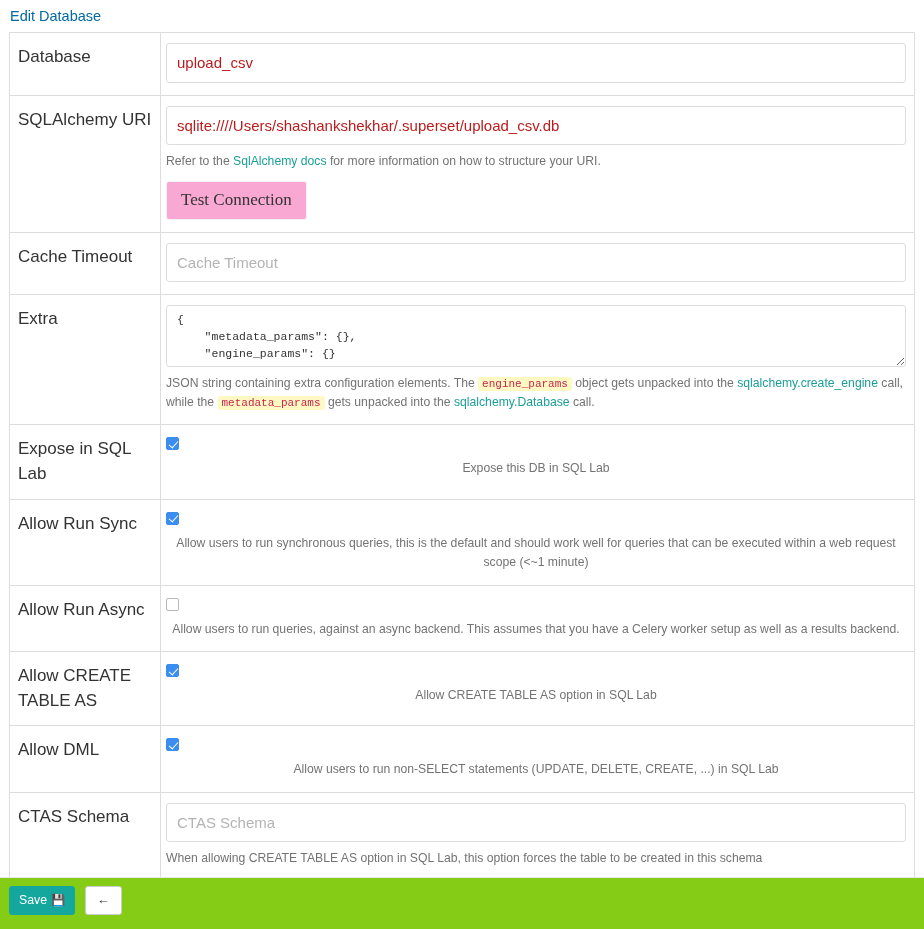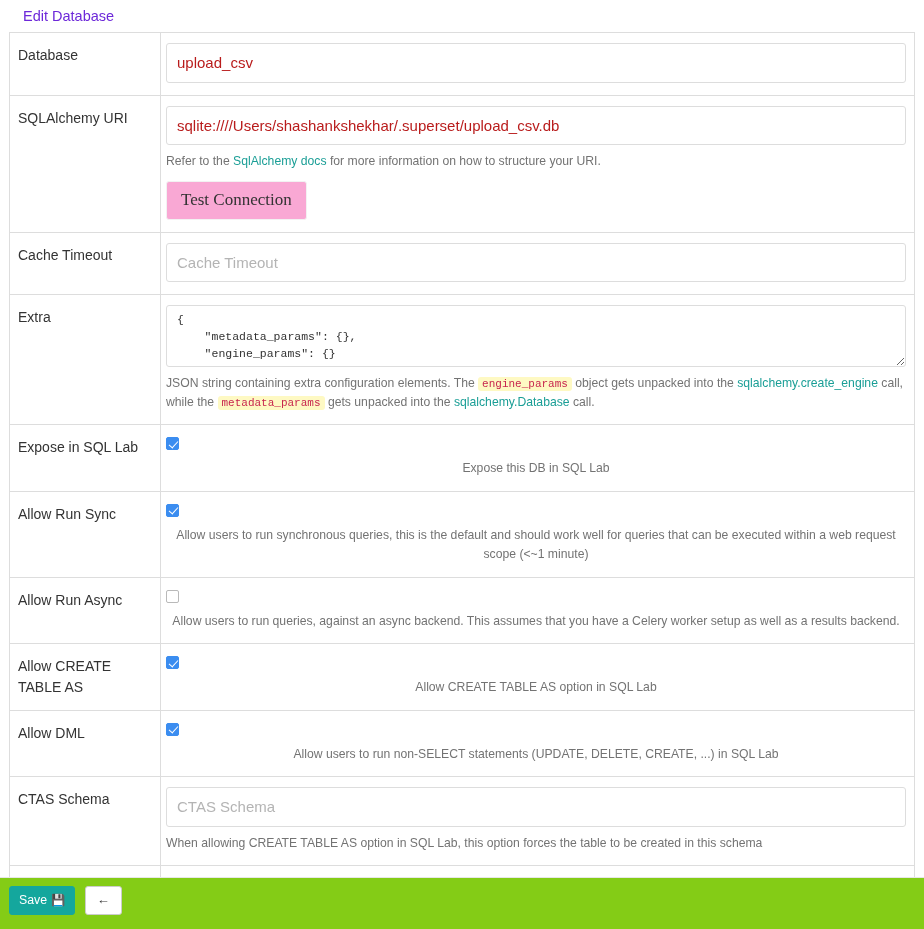--- a/index.html
+++ b/index.html
@@ -11,40 +11,39 @@
     -webkit-font-smoothing: antialiased;
   }
   .page {
     position: relative;
     width: 924px; height: 929px;
     overflow: hidden;
     background: #fff;
   }
   .page-title {
     font-size: 14.5px;
-    color: #6d28d9;
+    color: #0369a1;
     padding: 8px 0 7px 10px;
     line-height: 1.2;
-    margin-left: 13px;
   }
   table.form-table {
     width: 906px;
     margin: 0 9px 0 9px;
     border-collapse: collapse;
     border: 1px solid #ddd;
     table-layout: fixed;
   }
   table.form-table tr { border-bottom: 1px solid #ddd; }
   table.form-table tr:last-child { border-bottom: 1px solid #ddd; }
   td.label-cell {
     width: 151px;
     border-right: 1px solid #ddd;
     vertical-align: top;
     padding: 12px 8px 12px 8px;
-    font-size: 14px;
+    font-size: 17px;
     color: #333;
     line-height: 1.45;
   }
   td.field-cell {
     vertical-align: top;
     padding: 10px 8px 12px 5px;
   }
   input.text-input, textarea.text-area {
     display: block;
     width: 100%;

